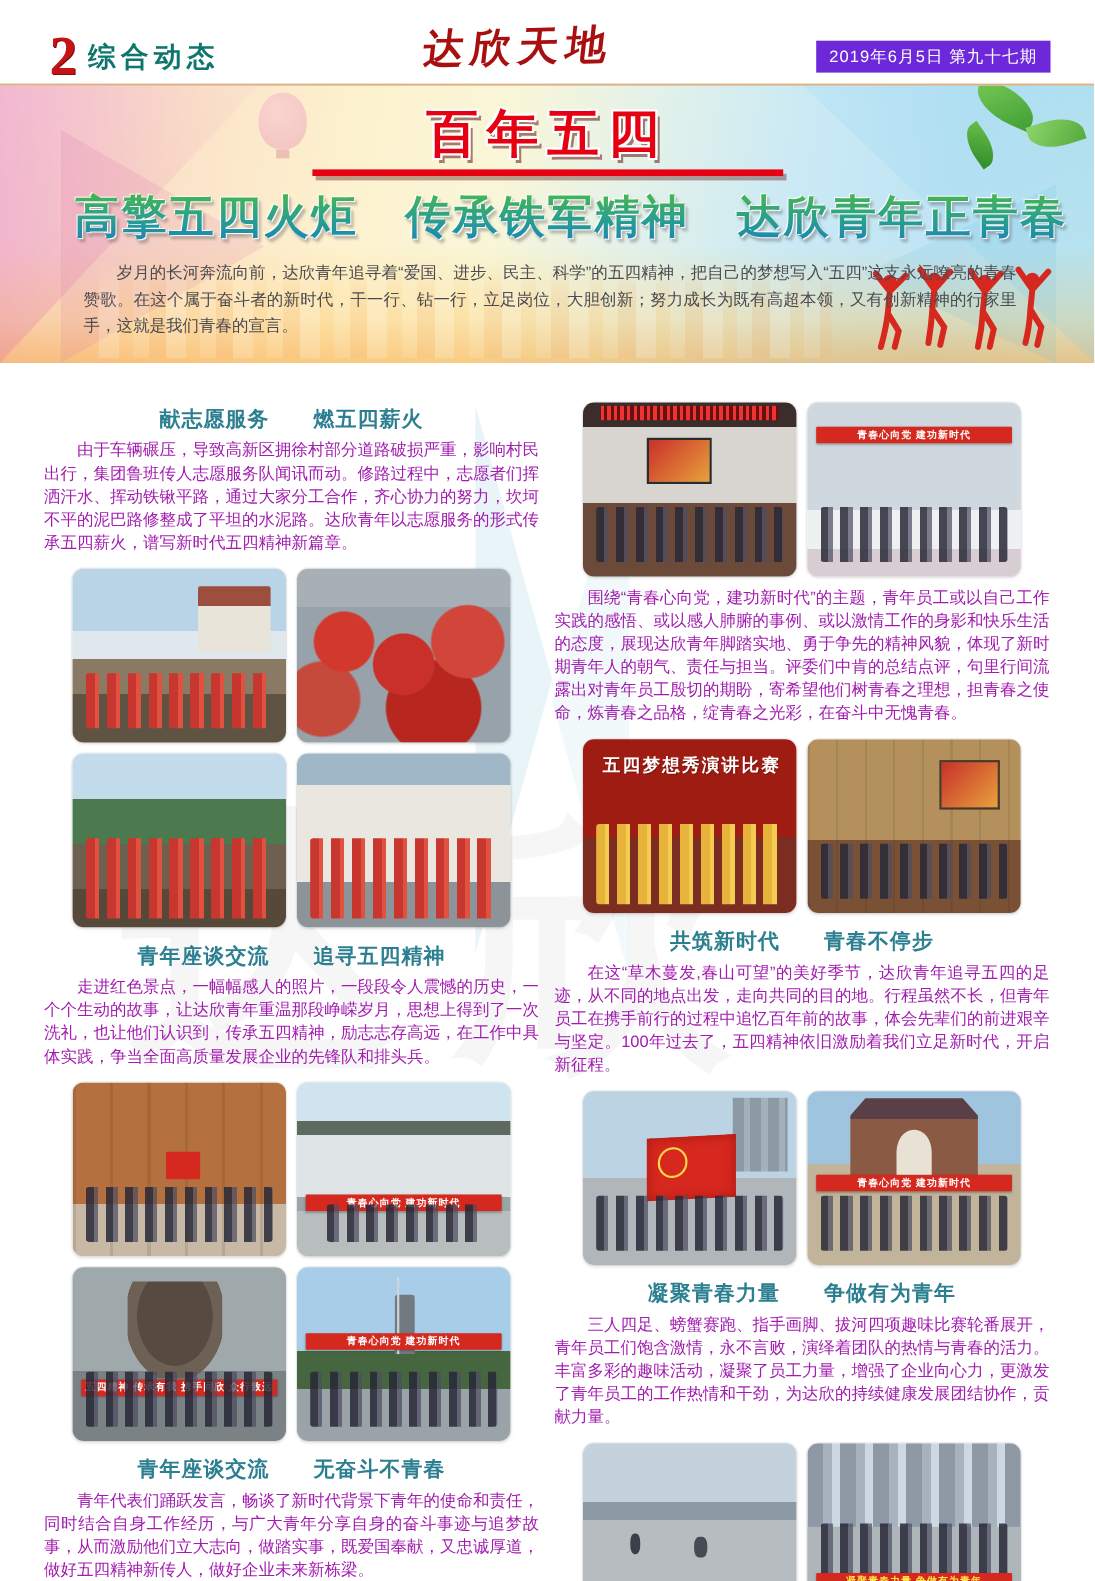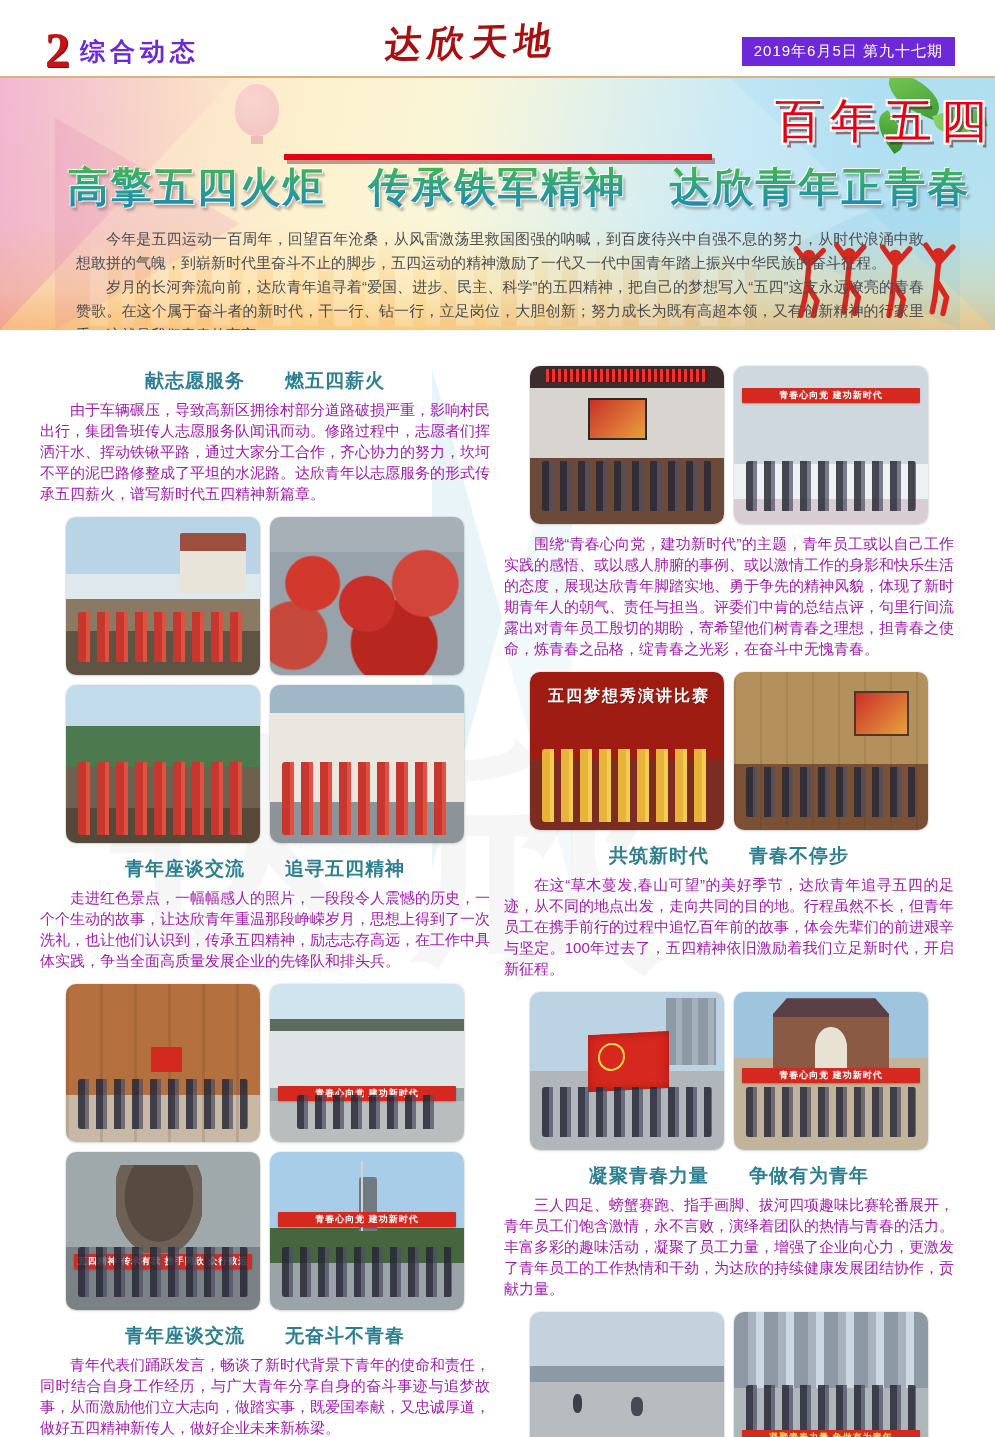--- a/index.html
+++ b/index.html
@@ -5,21 +5,21 @@
   html,body{margin:0;padding:0;background:#ffffff;}
   body{font-family:"Liberation Sans","DejaVu Sans",sans-serif;color:#3f3f42;}
   .page{position:relative;width:995px;min-height:1437px;margin:0 auto;background:#fff;overflow:hidden;}
 
   
   .hdr{display:flex;align-items:flex-end;justify-content:space-between;
        padding:18px 40px 6px 45px;border-bottom:2px solid #d9b184;position:relative;}
   .hdr-left{display:flex;align-items:flex-end;gap:10px;}
   .page-num{font-size:50px;line-height:40px;font-weight:900;color:#c41414;
             font-family:"Liberation Serif","DejaVu Serif",serif;text-shadow:1px 1px 0 #7e0e0e;}
-  .section-name{font-size:25px;font-weight:800;color:#6d28d9;letter-spacing:5px;padding-bottom:2px;}
+  .section-name{font-size:25px;font-weight:800;color:#0f766e;letter-spacing:5px;padding-bottom:2px;}
   .masthead{font-size:37px;font-weight:900;color:#a80f0f;letter-spacing:6px;
             font-family:"Liberation Serif","DejaVu Serif",serif;
             transform:skewX(-8deg) rotate(-1.5deg);padding-bottom:2px;}
   .issue-box{background:#6d28d9;color:#fff;font-size:15px;letter-spacing:1px;
              padding:5px 12px;margin-bottom:4px;}
 
   
   .banner{position:relative;height:252px;overflow:hidden;
     background:
       linear-gradient(180deg, rgba(255,255,255,0) 58%, rgba(252,205,110,.40) 84%, rgba(247,168,60,.55) 100%),
@@ -35,27 +35,27 @@
           clip-path:polygon(100% 0,0 0,100% 100%);}
   .tri.t4{right:35px;top:90px;width:175px;height:162px;opacity:.25;
           background:rgba(90,180,220,.5);clip-path:polygon(100% 0,0 50%,100% 100%);}
   .balloon{position:absolute;left:235px;top:6px;width:44px;height:52px;opacity:.45;
            background:radial-gradient(circle at 38% 32%,#f6bcd2,#e88fb4);border-radius:50% 50% 46% 46%;}
   .balloon::after{content:"";position:absolute;left:16px;bottom:-8px;width:12px;height:8px;background:#d89;}
   .leaf{position:absolute;background:linear-gradient(135deg,#79c955,#3f9e35);border-radius:0 70% 0 70%;}
   .leaf.l1{right:52px;top:2px;width:58px;height:30px;transform:rotate(24deg);}
   .leaf.l2{right:10px;top:30px;width:50px;height:26px;transform:rotate(-18deg);background:linear-gradient(135deg,#8ed46a,#55ab3e);}
   .leaf.l3{right:84px;top:44px;width:40px;height:20px;transform:rotate(55deg);background:linear-gradient(135deg,#69bd49,#2f8c2a);}
-  .banner-badge{position:relative;text-align:right;margin-top:12px;
-     font-size:47px;font-weight:400;letter-spacing:8px;color:#e60012;
+  .banner-badge{position:relative;text-align:center;margin-top:12px;
+     font-size:47px;font-weight:700;letter-spacing:8px;color:#e60012;
      font-family:"Liberation Sans","DejaVu Sans",sans-serif;
      text-shadow:-2px -2px 0 #fff,2px -2px 0 #fff,-2px 2px 0 #fff,2px 2px 0 #fff,4px 5px 0 rgba(96,22,22,.55);}
   .badge-underline{width:428px;height:6px;background:#e60012;margin:1px auto 0;
      box-shadow:3px 4px 0 rgba(96,22,22,.4);}
-  .banner-headline{position:relative;text-align:center;
+  .banner-headline{position:relative;text-align:center;margin-top:10px;
      font-size:41px;font-weight:900;letter-spacing:2px;color:#1f8f7d;
      background:linear-gradient(180deg,#4ab849 6%,#2aa08c 52%,#177fc0 100%);
      -webkit-background-clip:text;background-clip:text;-webkit-text-fill-color:transparent;
      filter:drop-shadow(1px 1px 0 rgba(255,255,255,.95)) drop-shadow(-1px -1px 0 rgba(255,255,255,.9)) drop-shadow(2px 3px 1px rgba(80,80,80,.35));padding-left:43px;}
   .skyline{position:absolute;left:9%;right:24%;bottom:4px;height:88px;opacity:.45;pointer-events:none;
      background:repeating-linear-gradient(90deg,rgba(255,255,255,.40) 0 18px,rgba(255,205,135,.34) 18px 31px,rgba(255,255,255,.24) 31px 45px,rgba(250,175,115,.30) 45px 61px);
      -webkit-mask:linear-gradient(180deg,transparent,#000 40%);mask:linear-gradient(180deg,transparent,#000 40%);}
   .intro{position:relative;width:848px;margin:12px 0 0 76px;font-size:15px;line-height:24px;color:#4b4b50;z-index:2;}
   .intro p{margin:0;text-indent:2em;text-align:justify;}
   .jumpers{position:absolute;right:34px;bottom:8px;width:180px;height:96px;z-index:1;}
@@ -185,21 +185,20 @@
     <div class="leaf l1"></div>
     <div class="leaf l2"></div>
     <div class="leaf l3"></div>
     <div class="skyline"></div>
 
     <div class="banner-badge">百年五四</div>
     <div class="badge-underline"></div>
     <div class="banner-headline">高擎五四火炬　传承铁军精神　达欣青年正青春</div>
 
     <div class="intro">
-      <p>今年是五四运动一百周年，回望百年沧桑，从风雷激荡里救国图强的呐喊，到百废待兴中自强不息的努力，从时代浪涌中敢想敢拼的气魄，到崭新时代里奋斗不止的脚步，五四运动的精神激励了一代又一代中国青年踏上振兴中华民族的奋斗征程。</p>
       <p>岁月的长河奔流向前，达欣青年追寻着“爱国、进步、民主、科学”的五四精神，把自己的梦想写入“五四”这支永远嘹亮的青春赞歌。在这个属于奋斗者的新时代，干一行、钻一行，立足岗位，大胆创新；努力成长为既有高超本领，又有创新精神的行家里手，这就是我们青春的宣言。</p>
     </div>
 
     <svg class="jumpers" viewBox="0 0 200 100">
       <g stroke="#d6281e" stroke-width="6" stroke-linecap="round" fill="none">
         <path d="M22 96 Q27 78 29 62 M29 62 L31 40 M31 40 L17 22 M31 40 L47 24 M29 62 L40 80 L36 96"></path>
         <path d="M70 92 Q73 74 74 58 M74 58 L76 38 M76 38 L62 18 M76 38 L92 20 M74 58 L86 76 L82 94"></path>
         <path d="M120 96 Q124 78 125 60 M125 60 L127 40 M127 40 L113 20 M127 40 L143 22 M125 60 L136 78 L132 96"></path>
         <path d="M168 92 Q172 76 173 58 M173 58 L175 38 M175 38 L161 18 M175 38 L191 20 M173 58 L184 76 L180 94"></path>
       </g>

